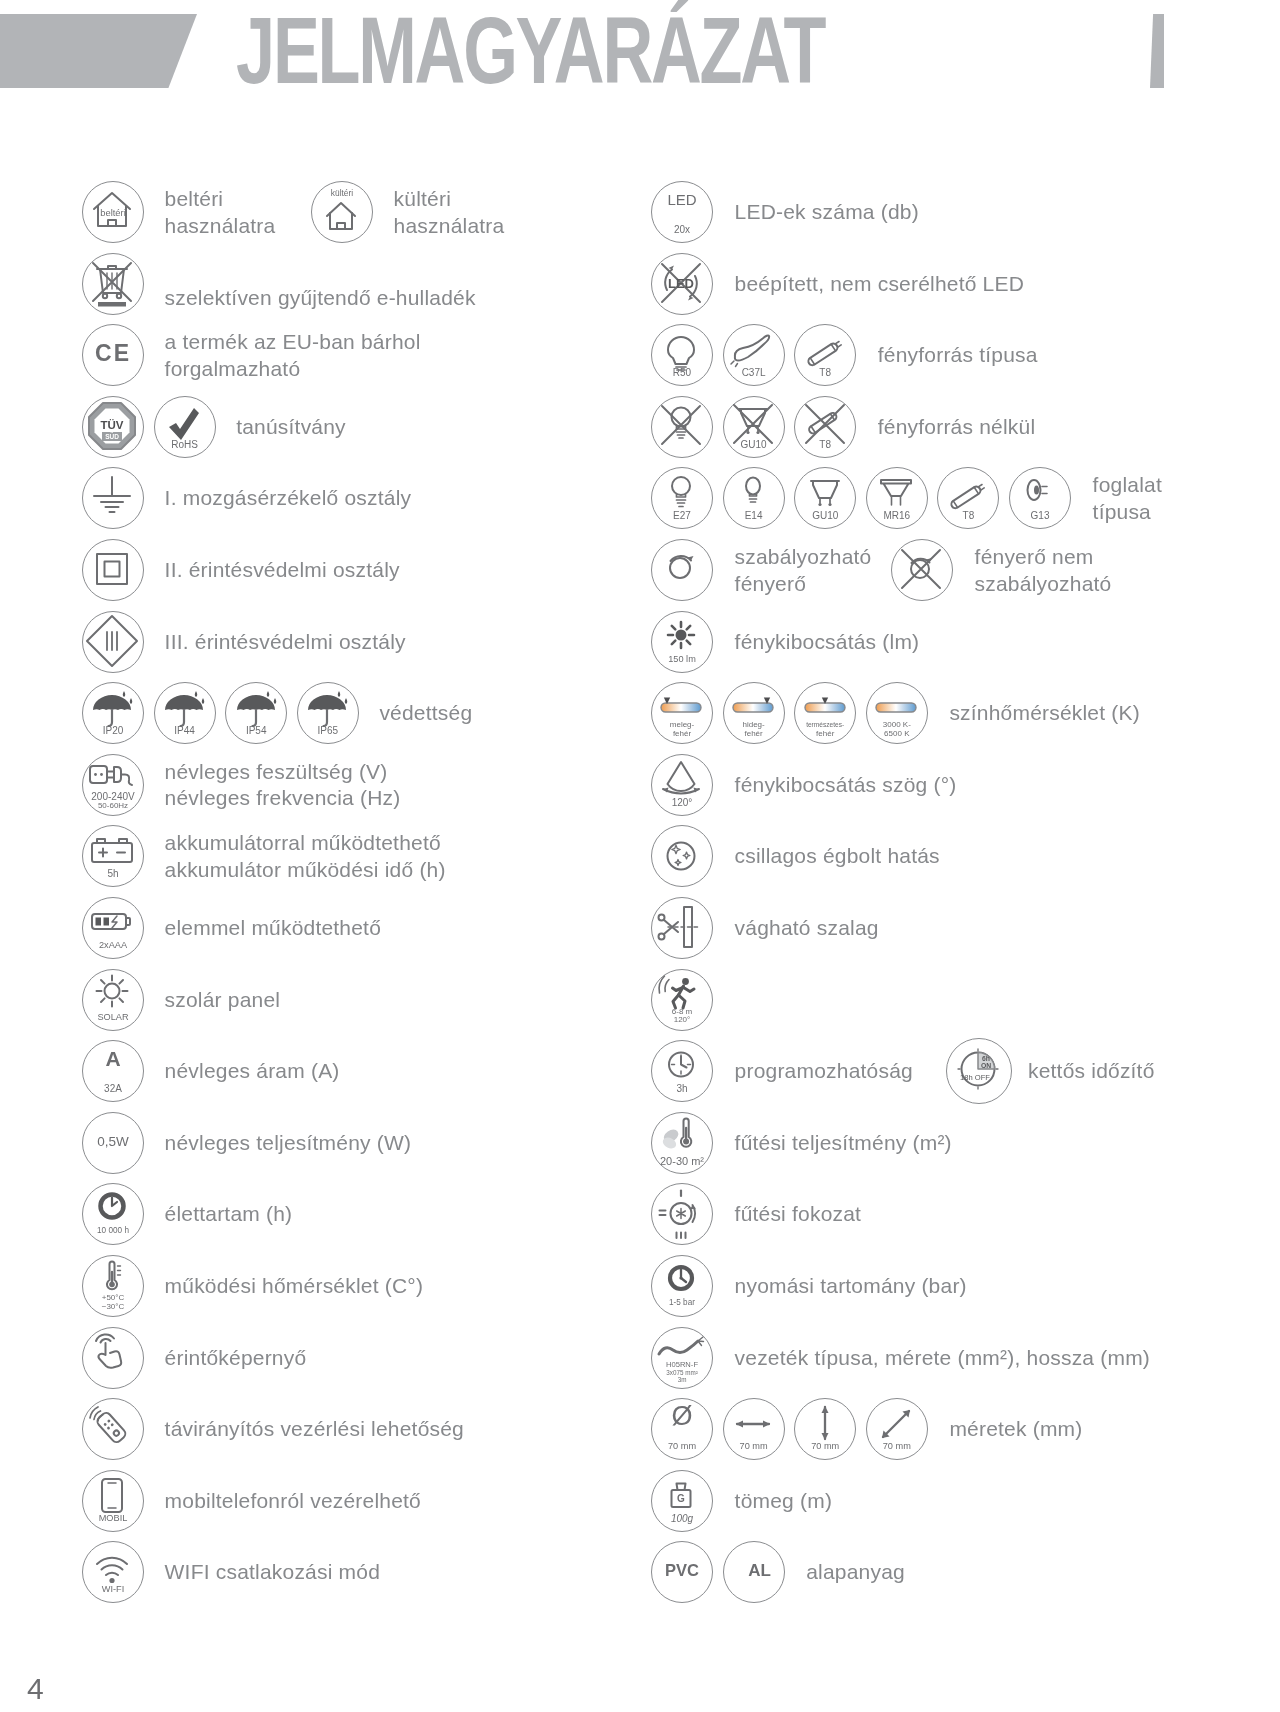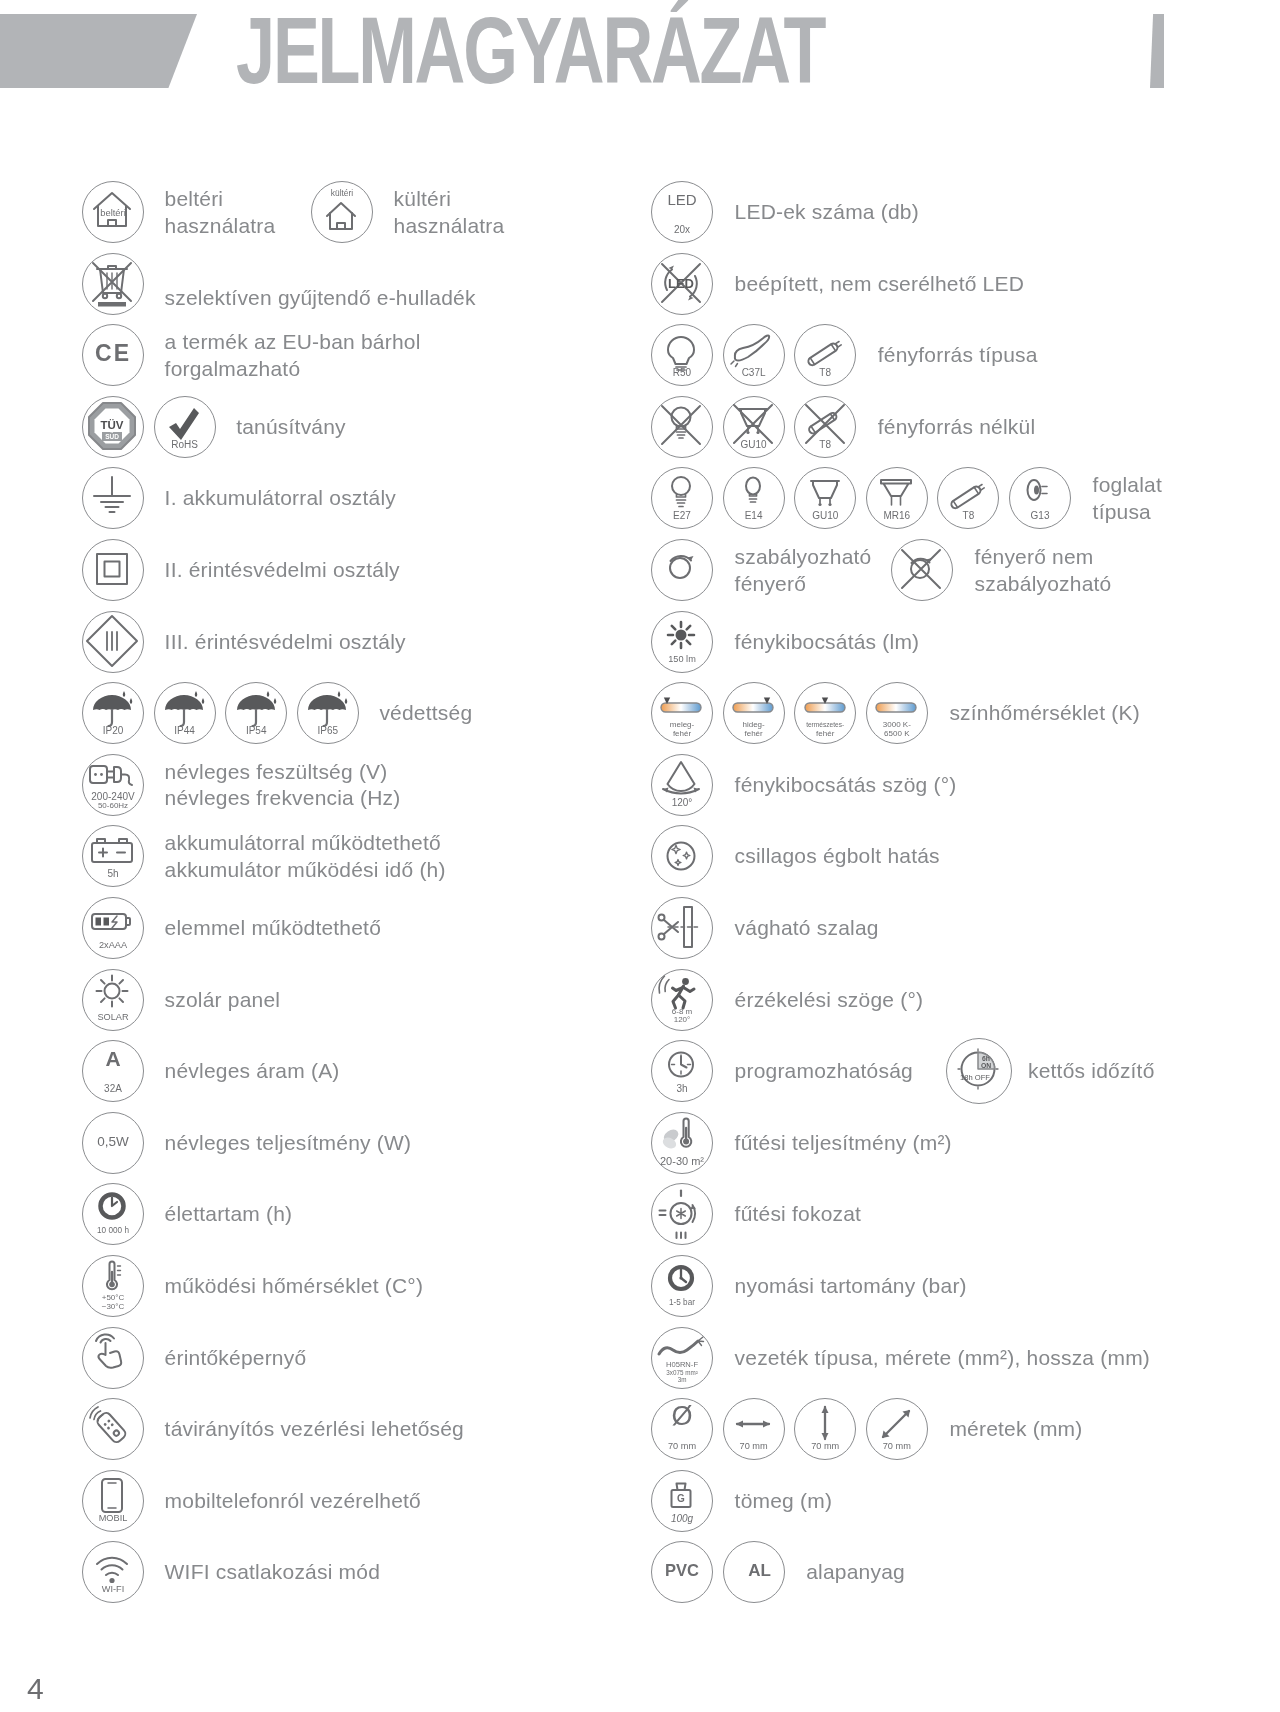--- a/index.html
+++ b/index.html
@@ -123,21 +123,21 @@
       <g fill="none" stroke="#6d6e71" stroke-width="2" stroke-linecap="round" stroke-linejoin="round">
             <path d="M31 10 V29"></path>
             <path d="M13 29 H49"></path>
             <path d="M20 35 H42"></path>
             <path d="M24.5 40 H37.5"></path>
             <path d="M28.5 45 H33.5"></path>
           </g>
         </svg>
       </div>
       <div class="lbl" style="left: 164.6px; top: 498.4px;">
-        <div>I. akkumulátorral osztály</div>
+        <div>I. mozgásérzékelő osztály</div>
       </div>
       <div class="icon" style="left: 82px; top: 539px; width: 62px; height: 62px;">
         <svg viewBox="0 0 62 62" width="62" height="62">
       <g fill="none" stroke="#6d6e71" stroke-width="2" stroke-linecap="round" stroke-linejoin="round">
             <rect x="16" y="16" width="30" height="30"></rect>
             <rect x="23.5" y="23.5" width="15" height="15"></rect>
           </g>
         </svg>
       </div>
       <div class="lbl" style="left: 164.6px; top: 570px;">
@@ -750,21 +750,20 @@
    <path d="M14.5 8 Q7.5 15 9.5 25" stroke-width="1.6"></path>
             <path d="M19 11.5 Q14 16.5 15.2 23.5" stroke-width="1.6"></path>
           </g>
         </svg>
         <div class="cap cap-b2">
           <div style="line-height: 8.8px; font-size: 8px;">6-8 m</div>
           <div style="line-height: 8.8px; font-size: 8px;">120°</div>
         </div>
       </div>
       <div class="lbl" style="left: 734.6px; top: 999.6px;">
-        <div>érzékelési szöge (°)</div>
       </div>
       <div class="icon" style="left: 651px; top: 1040.2px; width: 62px; height: 62px;">
         <svg viewBox="0 0 62 62" width="62" height="62">
       <g fill="none" stroke="#6d6e71" stroke-width="2" stroke-linecap="round" stroke-linejoin="round">
             <circle cx="31" cy="24.5" r="12"></circle>
    <path d="M31 15 v3 M40.5 24.5 h-3 M31 34 v-3 M21.5 24.5 h3" stroke-width="1.5"></path>
    <path d="M31 24.5 V16.5 M31 24.5 L36.5 27.5" stroke-width="2"></path>
           </g>
         </svg>
         <div class="cap cap-b">

